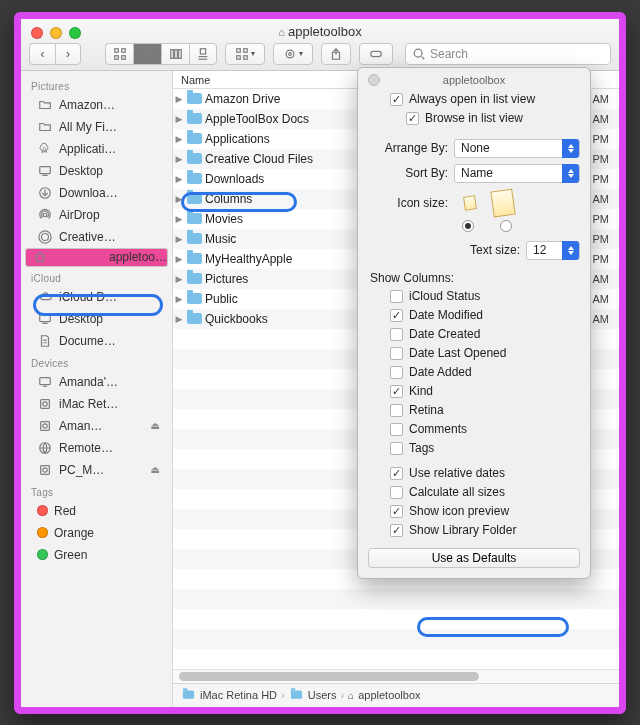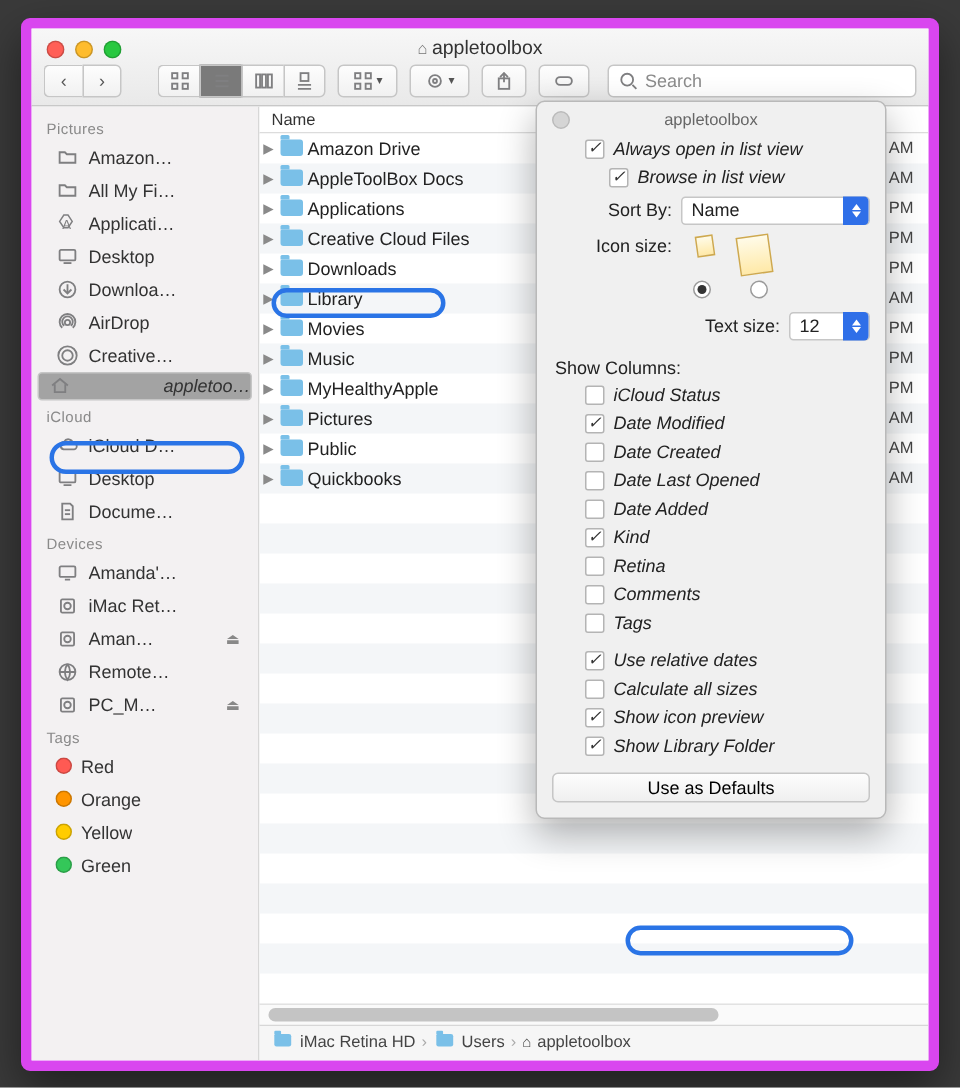--- a/index.html
+++ b/index.html
@@ -24,21 +24,21 @@
   .spacer { width: 8px; }
   .grp { width: 40px; }
   .gear { width: 40px; }
   .share { width: 30px; }
   .tag { width: 34px; }
   .search { flex: 1; margin-left: 12px; height: 22px; border:1px solid #c6c6c6; border-radius:4px; background:#fff; display:flex; align-items:center; padding:0 6px; color:#8c8c8c; font-size:12px; gap:4px;}
   .main { flex:1; display:flex; overflow:hidden; position:relative; }
   .sidebar { width: 152px; background:#f3f1f2; border-right:1px solid #d7d7d7; overflow-y:auto; padding:4px 0 8px; }
   .shead { font-size:10px; color:#8a8a8a; padding: 6px 10px 2px; letter-spacing:.3px; }
   .sitem { height: 22px; display:flex; align-items:center; gap:6px; padding:0 8px 0 12px; color:#333; border-radius:4px; margin:0 4px; cursor:default; overflow:hidden; white-space:nowrap; }
-  .sitem.sel { background:#a3a3a3;font-style:italic; }
+  .sitem.sel { background:#ec4899; }
   .sitem .ico { width:16px; height:16px; display:flex; align-items:center; justify-content:center; color:#7e7e80; flex-shrink:0; }
   .sitem .ej { margin-left:auto; color:#888; font-size:10px; }
   .sitem span.lbl { overflow:hidden; text-overflow:ellipsis; }
   .tagdot { width:11px; height:11px; border-radius:50%; border:1px solid rgba(0,0,0,.2); }
   .content { flex:1; display:flex; flex-direction:column; }
   .colhead { height:18px; border-bottom:1px solid #dcdcdc; background:#fff; display:flex; font-size:11px; color:#333; }
   .colhead .c1 { width: 200px; padding-left:8px; line-height:18px; border-right:1px solid #e3e3e3;}
   .colhead .c2 { flex:1; padding-left:8px; line-height:18px; }
   .list { flex:1; overflow:hidden; position:relative; background:#fff; }
   .row { height:20px; display:flex; align-items:center; font-size:12px; color:#222; }
@@ -50,32 +50,32 @@
   .folder { width:15px; height:11px; background:#7ac0e8; border-radius:1px 2px 2px 2px; position:relative; }
   .folder::before { content:""; position:absolute; top:-3px; left:0; width:6px; height:3px; background:#7ac0e8; border-radius:1px 1px 0 0; }
   .pathbar { height:24px; border-top:1px solid #d7d7d7; background:#f6f6f6; display:flex; align-items:center; padding:0 8px; font-size:11px; color:#444; gap:4px;}
   .pathbar .sep { color:#aaa; }
   .hscroll { height:14px; border-top:1px solid #e2e2e2; background:#fafafa; position:relative; }
   .hscroll .thumb { position:absolute; left:6px; top:2px; height:9px; width:300px; background:#c4c4c4; border-radius:5px; }
   
   .pop { position:absolute; right:28px; top:48px; width:234px; background:#f0f0f0; border:1px solid #b9b9b9; border-radius:6px; box-shadow:0 10px 24px rgba(0,0,0,.3); padding:6px 10px 10px; font-size:12px; color:#222; z-index:10;}
   .pop .pt { text-align:center; font-size:11px; color:#666; position:relative; padding-bottom:4px; }
   .pop .pt .cls { position:absolute; left:0; top:0; width:12px; height:12px; border-radius:50%; background:#d5d5d5; border:.5px solid #bbb; }
-  .chk { display:flex; align-items:center; gap:6px; padding:1px 0 1px 22px; line-height:17px;font-style:italic; }
+  .chk { display:flex; align-items:center; gap:6px; padding:1px 0 1px 22px; line-height:17px; }
   .chk .box { width:13px; height:13px; border:1px solid #b4b4b4; border-radius:2px; background:#fff; display:flex; align-items:center; justify-content:center; font-size:10px; color:#333; flex-shrink:0;}
   .chk.on .box::after { content:"✓"; font-size:11px; line-height:11px; }
   .lblrow { display:flex; align-items:center; padding:3px 0 3px 2px; gap:6px;}
   .lblrow .lab { width:78px; text-align:right; font-size:12px; color:#222;}
   .sel { height:19px; border:1px solid #c6c6c6; border-radius:3px; background:#fff; flex:1; display:flex; align-items:center; justify-content:space-between; padding:0 0 0 6px; font-size:12px;}
   .sel .arr { width:17px; height:19px; background:#2f6fe8; border-radius:0 3px 3px 0; display:flex; flex-direction:column; align-items:center; justify-content:center; gap:1px;}
   .sel .arr::before,.sel .arr::after { content:""; width:0; height:0; border-left:3px solid transparent; border-right:3px solid transparent;}
   .sel .arr::before { border-bottom:4px solid #fff; }
   .sel .arr::after { border-top:4px solid #fff; }
   .icons { padding:4px 0 0 2px; }
-  .icrow { display:flex; align-items:flex-start; gap:16px; }
+  .icrow { display:flex; align-items:center; gap:16px; }
   .iclab { width:78px; text-align:right; }
   .icon-sm, .icon-lg { display:inline-block; background:linear-gradient(#fffbe8,#ffe9a8); border:1px solid #cfa94e; transform:rotate(-8deg);}
   .icon-sm { width:12px; height:14px; } .icon-lg { width:22px; height:26px; }
   .rads { display:flex; gap:26px; padding-left:92px; margin-top:4px; }
   .rads .r { width:12px; height:12px; border:1px solid #9a9a9a; border-radius:50%; background:#fff; display:flex; align-items:center; justify-content:center;}
   .rads .r.on::after { content:""; width:6px; height:6px; background:#333; border-radius:50%; }
   .sect { margin-top:6px; }
   .sect .hdr { padding:2px 0 2px 2px; }
   .defaults { margin-top:8px; }
   .defaults button { width:100%; height:20px; border:1px solid #c6c6c6; border-radius:4px; background:linear-gradient(#fdfdfd,#efefef); font-size:12px; }
@@ -335,24 +335,20 @@
         <div class="shead">Tags</div>
         <div class="sitem">
           <span class="tagdot" style="background:#ff5a53"></span>
           <span class="lbl">Red</span>
         </div>
         <div class="sitem">
           <span class="tagdot" style="background:#ff9500"></span>
           <span class="lbl">Orange</span>
         </div>
         <div class="sitem">
-          <span class="tagdot" style="background:#ffcc00"></span>
-          <span class="lbl">Yellow</span>
-        </div>
-        <div class="sitem">
           <span class="tagdot" style="background:#34c759"></span>
           <span class="lbl">Green</span>
         </div>
       </div>
     <div class="content">
       <div class="colhead">
         <div class="c1">Name</div>
         <div class="c2"></div>
       </div>
       <div class="list" id="filelist">
@@ -394,21 +390,21 @@
               <span class="folder"></span>
             </span>
             <span class="fname">Downloads</span>
             <span class="time">7 PM</span>
           </div>
           <div class="row">
             <span class="tri">▶</span>
             <span class="fico">
               <span class="folder"></span>
             </span>
-            <span class="fname">Library</span>
+            <span class="fname">Columns</span>
             <span class="time">3 AM</span>
           </div>
           <div class="row">
             <span class="tri">▶</span>
             <span class="fico">
               <span class="folder"></span>
             </span>
             <span class="fname">Movies</span>
             <span class="time">4 PM</span>
           </div>
@@ -488,20 +484,27 @@
   <div class="pop">
     <div class="pt"><span class="cls"></span><span>appletoolbox</span></div>
     <div class="chk on">
         <span class="box"></span>
         <span>Always open in list view</span>
       </div>
     <div class="chk on" style="padding-left:38px;">
         <span class="box"></span>
         <span>Browse in list view</span>
       </div>
+    <div class="lblrow" style="margin-top:8px;">
+      <span class="lab">Arrange By:</span>
+      <div class="sel">
+          <span>None</span>
+          <span class="arr"></span>
+        </div>
+    </div>
     <div class="lblrow">
       <span class="lab">Sort By:</span>
       <div class="sel">
           <span>Name</span>
           <span class="arr"></span>
         </div>
     </div>
     <div class="icons">
       <div class="icrow">
         <span class="iclab">Icon size:</span>

